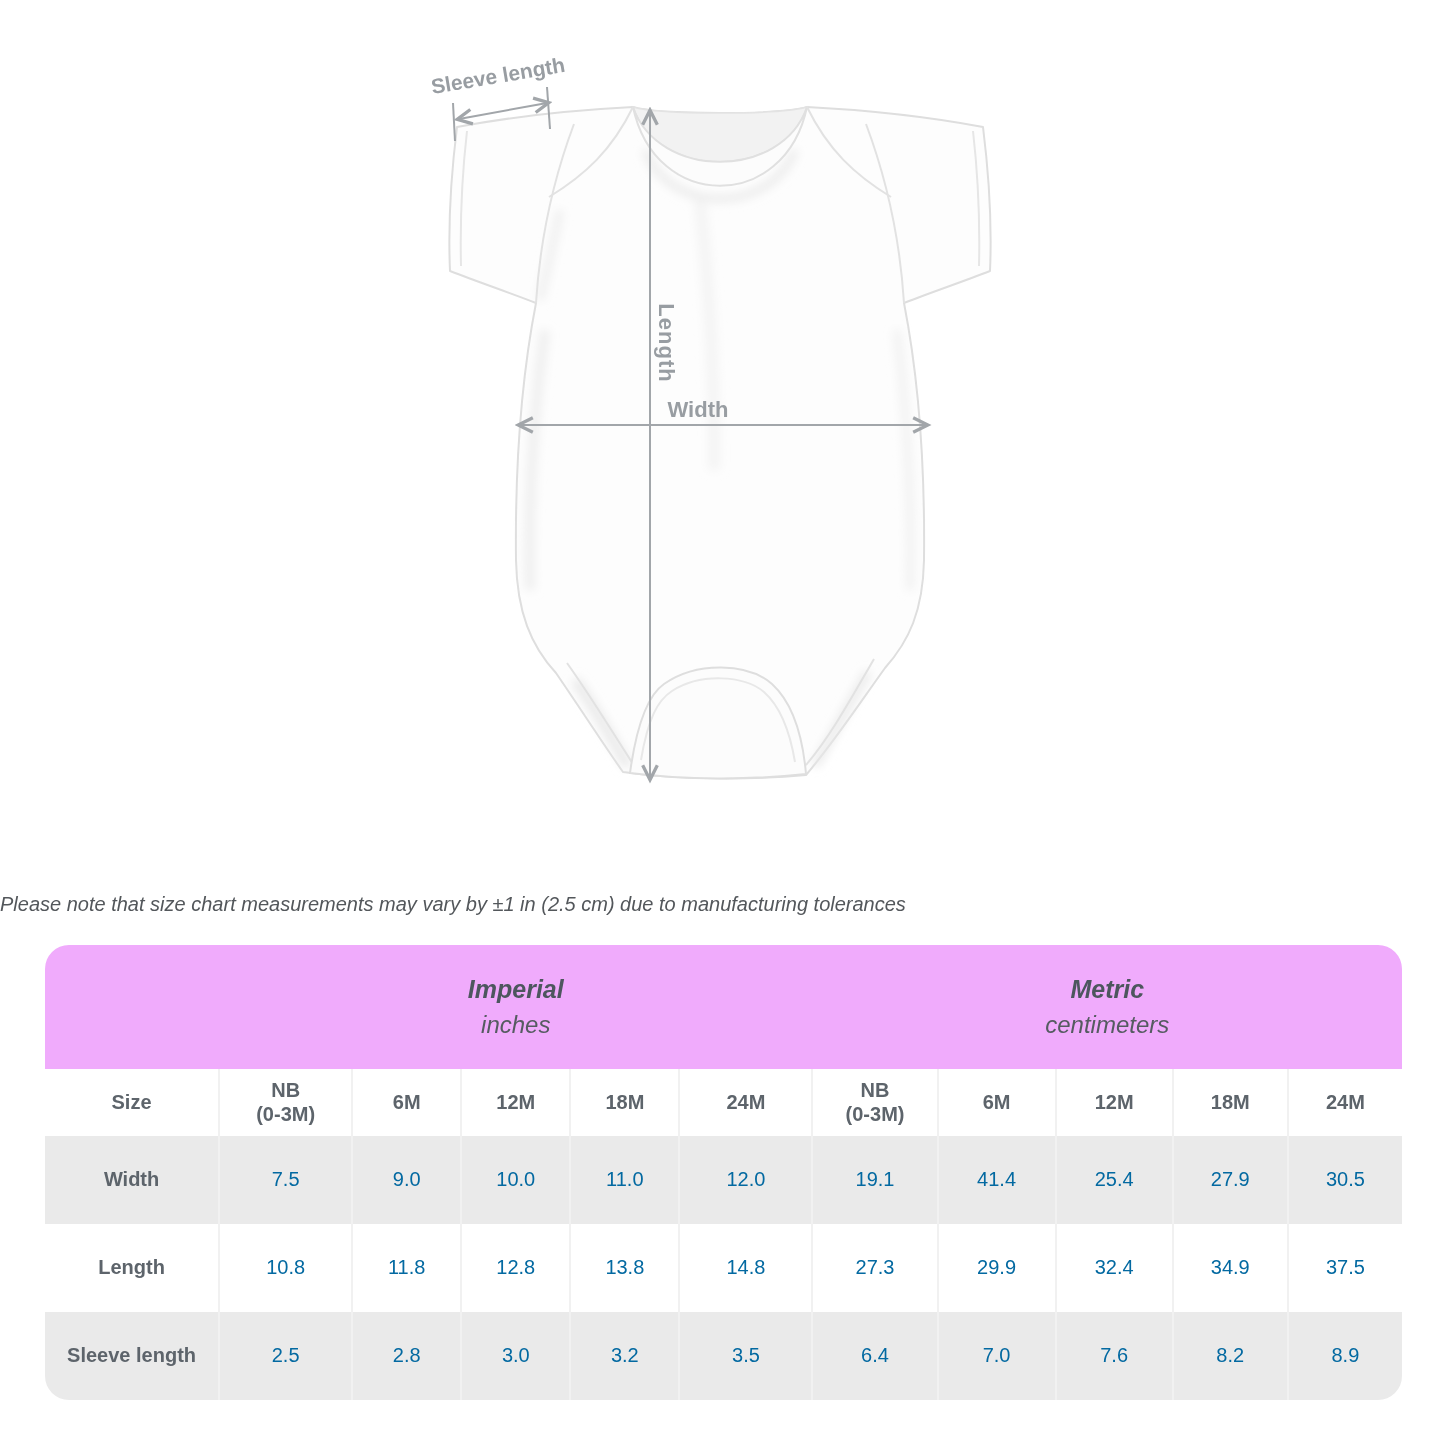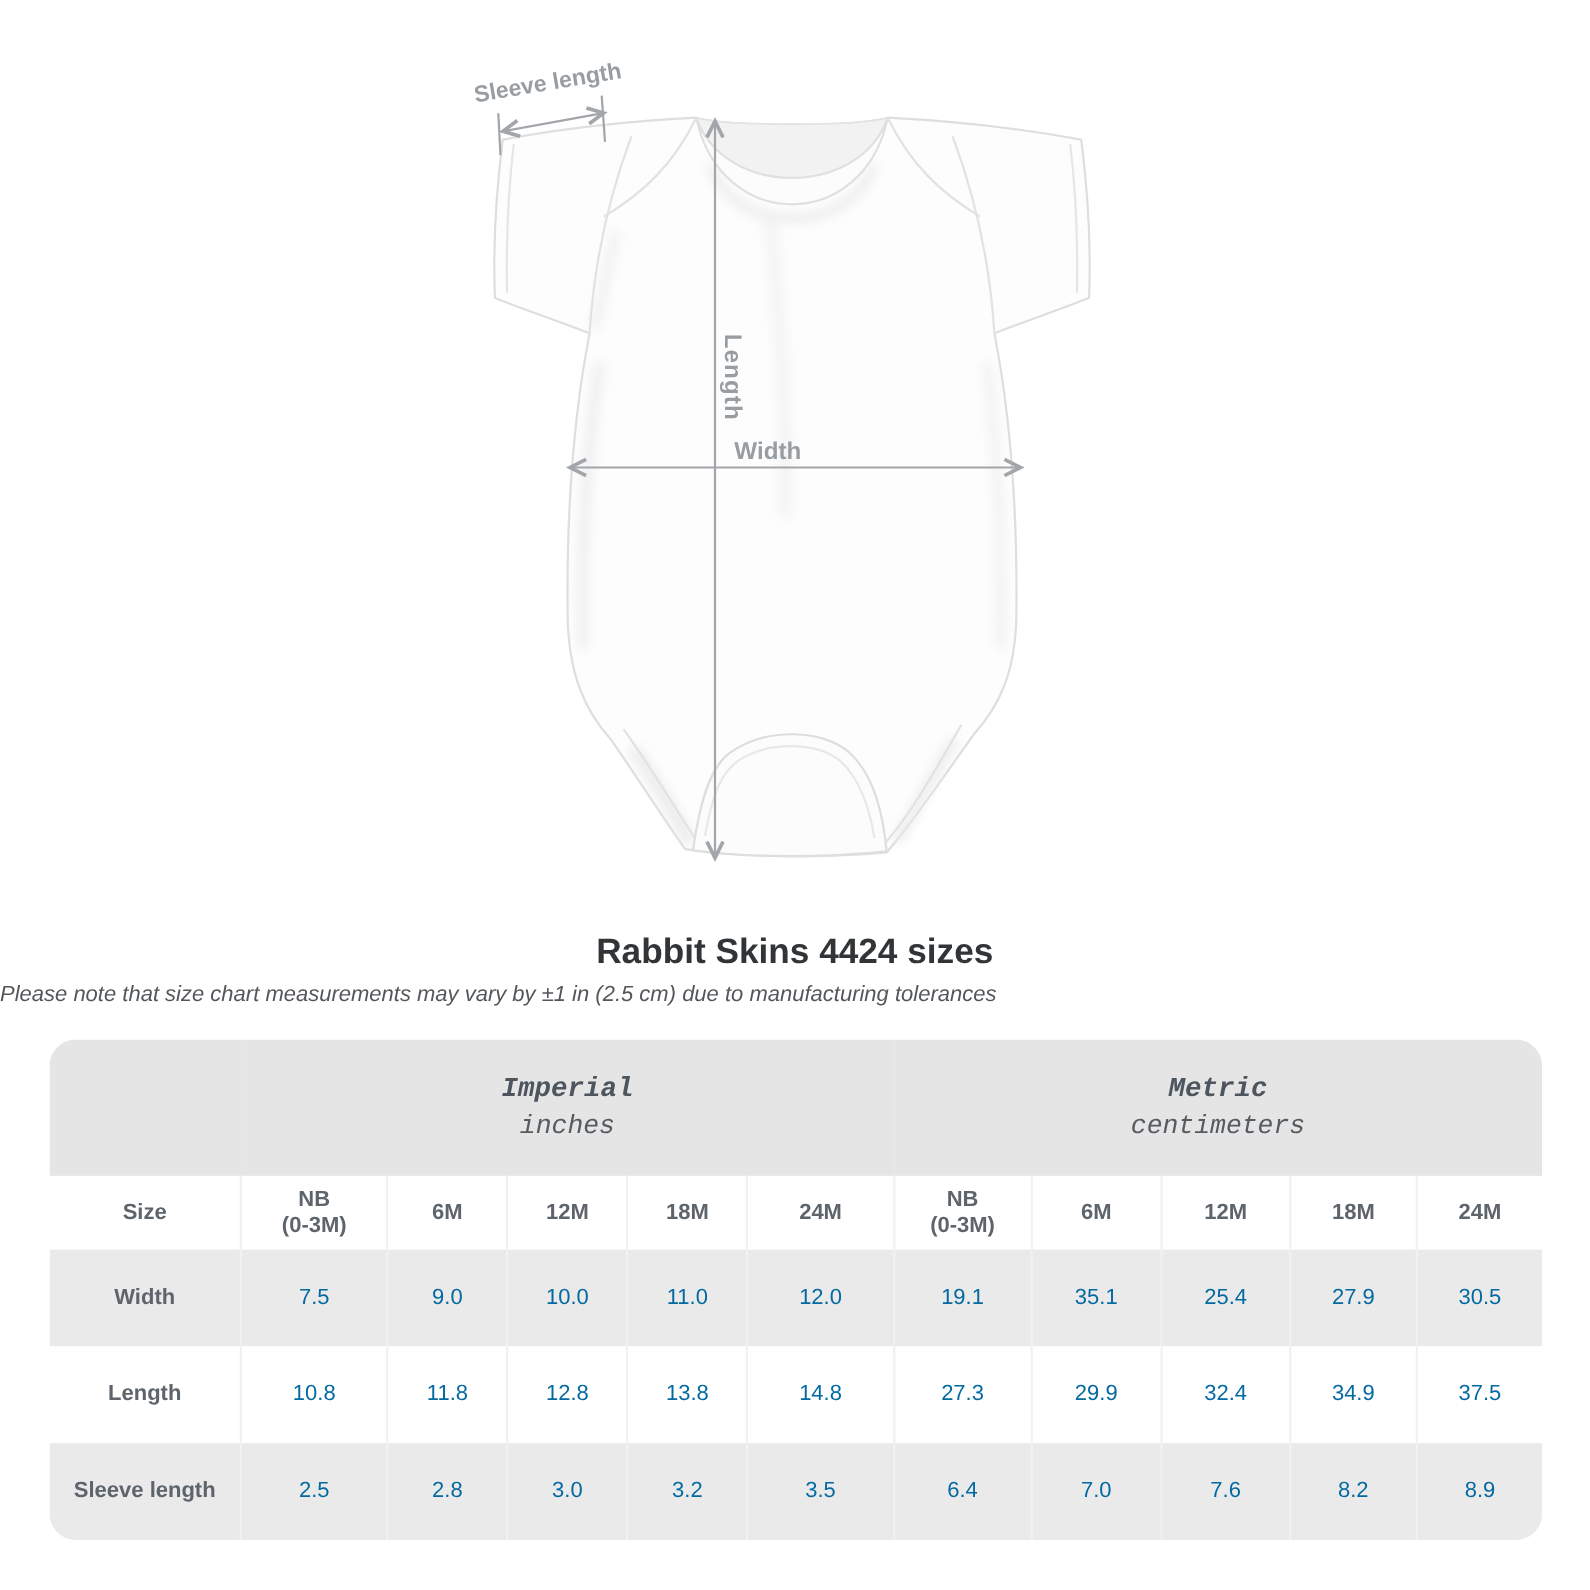--- a/index.html
+++ b/index.html
@@ -23,21 +23,21 @@
   .note{position:absolute;left:0;top:893px;width:1445px;margin:0;text-align:left;
         font-style:italic;font-size:20px;color:#53575b;}
 
   
   .table-wrap{position:absolute;left:45px;top:945px;width:1357px;height:455px;
               border-radius:24px;overflow:hidden;background:#fff;}
   table.sizes{width:1357px;height:455px;border-collapse:collapse;table-layout:fixed;}
   table.sizes td,table.sizes th{padding:0;text-align:center;vertical-align:middle;
               font-family:"Liberation Sans","DejaVu Sans",sans-serif;}
   tr.group-row{height:118px;}
-  tr.group-row td{background:#e5e5e5;border:none;font-family:Liberation Mono, monospace;}
+  tr.group-row td{background:#f0abfc;border:none;}
   .grp-label{font-size:25px;font-weight:bold;font-style:italic;color:#4d565e;margin-bottom:7px;}
   .grp-unit{font-size:24px;font-style:italic;color:#555b61;}
   tr.head-row{height:64px;}
   tr.head-row th{background:#ffffff;font-size:20px;font-weight:bold;color:#5d646b;
                  white-space:pre-line;line-height:1.2;}
   tr.data-row{height:84px;}
   tr.data-row th{font-size:20px;font-weight:bold;color:#5d646b;}
   tr.data-row td{font-size:20px;font-weight:normal;color:#0369a1;}
   tr.r-gray th,tr.r-gray td{background:#eaeaea;}
   tr.r-white th,tr.r-white td{background:#ffffff;}
@@ -126,21 +126,20 @@
         <line x1="453" y1="103" x2="455" y2="141"></line>
         <line x1="547" y1="87" x2="550" y2="129"></line>
       </g>
     </svg>
 
     <div class="m-label sleeve">Sleeve length</div>
     <div class="m-label len">Length</div>
     <div class="m-label wid">Width</div>
   </div>
 
-  <h1 class="title">Rabbit Skins 4424 sizes</h1>
   <p class="note">Please note that size chart measurements may vary by ±1 in (2.5 cm) due to manufacturing tolerances</p>
 
   <div class="table-wrap">
     <table class="sizes">
       <colgroup>
         <col style="width:174px">
           <col style="width:133px">
           <col style="width:109px">
         <col style="width:109px">
           <col style="width:109px">
@@ -182,21 +181,21 @@
       </tr>
 
       <tr class="data-row r-gray">
         <th>Width</th>
         <td>7.5</td>
         <td>9.0</td>
         <td>10.0</td>
         <td>11.0</td>
         <td>12.0</td>
         <td>19.1</td>
-        <td>35.1</td>
+        <td>41.4</td>
         <td>25.4</td>
         <td>27.9</td>
         <td>30.5</td>
       </tr>
 
       <tr class="data-row r-white">
         <th>Length</th>
         <td>10.8</td>
         <td>11.8</td>
         <td>12.8</td>

